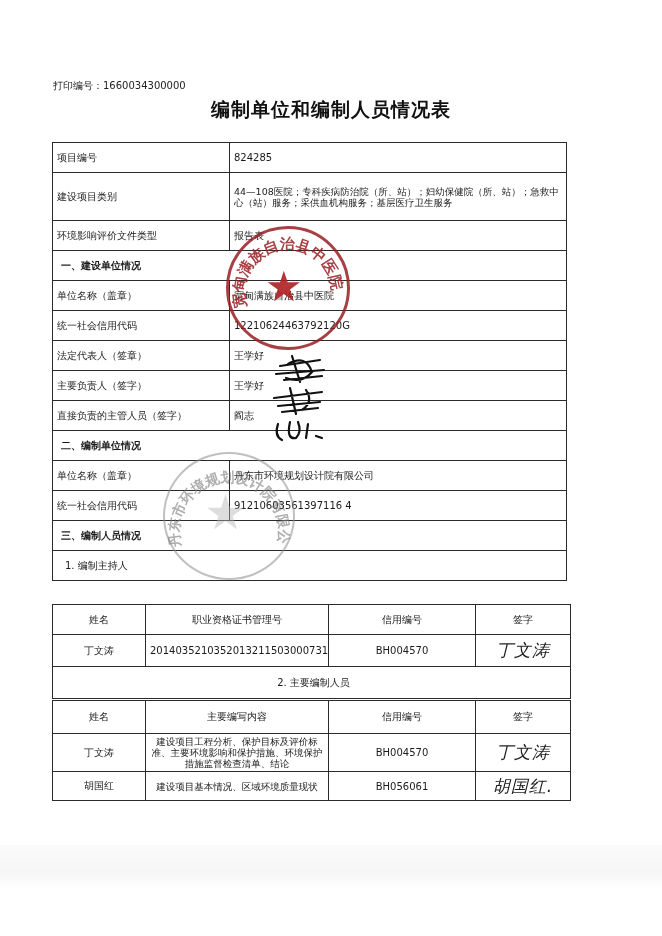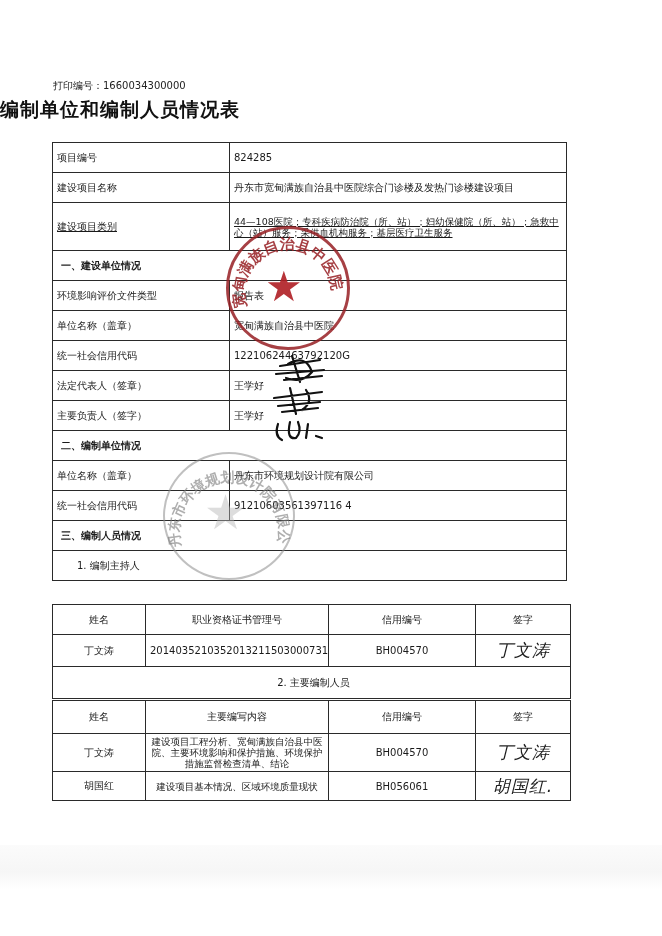--- a/index.html
+++ b/index.html
@@ -10,34 +10,34 @@
   }
   .page-shade {
     position: absolute; left: 0; top: 845px; width: 662px; height: 45px;
     background: linear-gradient(to bottom, #fbfbfb, #f6f6f6 60%, #ffffff);
   }
   .print-no {
     position: absolute; left: 53px; top: 79px; font-size: 10px;
     font-family: "DejaVu Sans", sans-serif; color: #222;
   }
   .doc-title {
-    position: absolute; left: 0; width: 662px; top: 97px; text-align: left;
+    position: absolute; left: 0; width: 662px; top: 97px; text-align: center;
     font-size: 19px; font-weight: bold; letter-spacing: 1px;
     font-family: "DejaVu Sans", sans-serif; color: #111;
   }
   table { border-collapse: collapse; position: absolute; left: 52px; table-layout: fixed; }
   td { border: 1.2px solid #2a2a2a; font-size: 10px; padding: 0 4px; vertical-align: middle; }
   .t1 { top: 142px; width: 515px; }
   .t1 td.k { width: 168px; font-family: "DejaVu Sans", sans-serif; }
   .t1 td.v { font-family: "DejaVu Sans", sans-serif; }
   .t1 tr { height: 30px; }
-  .t1 tr.two { height: 48px; text-decoration: underline; }
+  .t1 tr.two { height: 48px; }
   .t1 td.v.small { font-size: 9.5px; line-height: 11px; }
   .sec { font-weight: bold; font-family: "DejaVu Sans", sans-serif; padding-left: 8px; }
-  .sub { font-family: "DejaVu Sans", sans-serif; padding-left: 24px; }
+  .sub { font-family: "DejaVu Sans", sans-serif; padding-left: 12px; }
   .t2 { top: 604px; width: 518px; }
   .t2 td { text-align: center; font-family: "DejaVu Sans", sans-serif; }
   .t2 tr.h { height: 30px; }
   .t2 tr.r { height: 32px; }
   .t3 { top: 700px; width: 518px; }
   .t3 td { text-align: center; font-family: "DejaVu Sans", sans-serif; }
   .t3 tr.h { height: 33px; }
   .t3 td.content { font-size: 9.5px; line-height: 11px; padding: 1px 3px; }
   .sig {
     font-family: "DejaVu Serif", serif; font-style: italic; font-size: 17px;
@@ -74,50 +74,50 @@
 
 <div class="print-no">打印编号：1660034300000</div>
 <div class="doc-title">编制单位和编制人员情况表</div>
 
 <table class="t1">
   <tbody>
       <tr>
     <td class="k">项目编号</td>
     <td class="v">824285</td>
   </tr>
-  <tr>
-    <td class="k">建设项目名称</td>
-    <td class="v">丹东市宽甸满族自治县中医院综合门诊楼及发热门诊楼建设项目</td>
-  </tr>
   <tr class="two">
     <td class="k">建设项目类别</td>
     <td class="v small">44—108医院；专科疾病防治院（所、站）；妇幼保健院（所、站）；急救中心（站）服务；采供血机构服务；基层医疗卫生服务</td>
   </tr>
   <tr>
-    <td colspan="2" class="sec">一、建设单位情况</td>
-  </tr>
-  <tr>
     <td class="k">环境影响评价文件类型</td>
     <td class="v">报告表</td>
   </tr>
   <tr>
+    <td colspan="2" class="sec">一、建设单位情况</td>
+  </tr>
+  <tr>
     <td class="k">单位名称（盖章）</td>
     <td class="v">宽甸满族自治县中医院</td>
   </tr>
   <tr>
     <td class="k">统一社会信用代码</td>
     <td class="v">12210624463792120G</td>
   </tr>
   <tr>
     <td class="k">法定代表人（签章）</td>
     <td class="v">王学好</td>
   </tr>
   <tr>
     <td class="k">主要负责人（签字）</td>
     <td class="v">王学好</td>
+  </tr>
+  <tr>
+    <td class="k">直接负责的主管人员（签字）</td>
+    <td class="v">阎志</td>
   </tr>
   <tr>
     <td colspan="2" class="sec">二、编制单位情况</td>
   </tr>
   <tr>
     <td class="k">单位名称（盖章）</td>
     <td class="v">丹东市环境规划设计院有限公司</td>
   </tr>
   <tr>
     <td class="k">统一社会信用代码</td>
@@ -167,21 +167,21 @@
     </colgroup>
   <tbody>
       <tr class="h">
     <td>姓名</td>
     <td>主要编写内容</td>
     <td>信用编号</td>
     <td>签字</td>
   </tr>
   <tr style="height:38px">
     <td>丁文涛</td>
-    <td class="content">建设项目工程分析、宽甸满族自治县中医院、主要环境影响和保护措施、环境保护措施监督检查清单、结论</td>
+    <td class="content">建设项目工程分析、保护目标及评价标准、主要环境影响和保护措施、环境保护措施监督检查清单、结论</td>
     <td>BH004570</td>
     <td class="sig">丁文涛</td>
   </tr>
   <tr style="height:29px">
     <td>胡国红</td>
     <td class="content">建设项目基本情况、区域环境质量现状</td>
     <td>BH056061</td>
     <td class="sig">胡国红.</td>
   </tr>
 </tbody>

